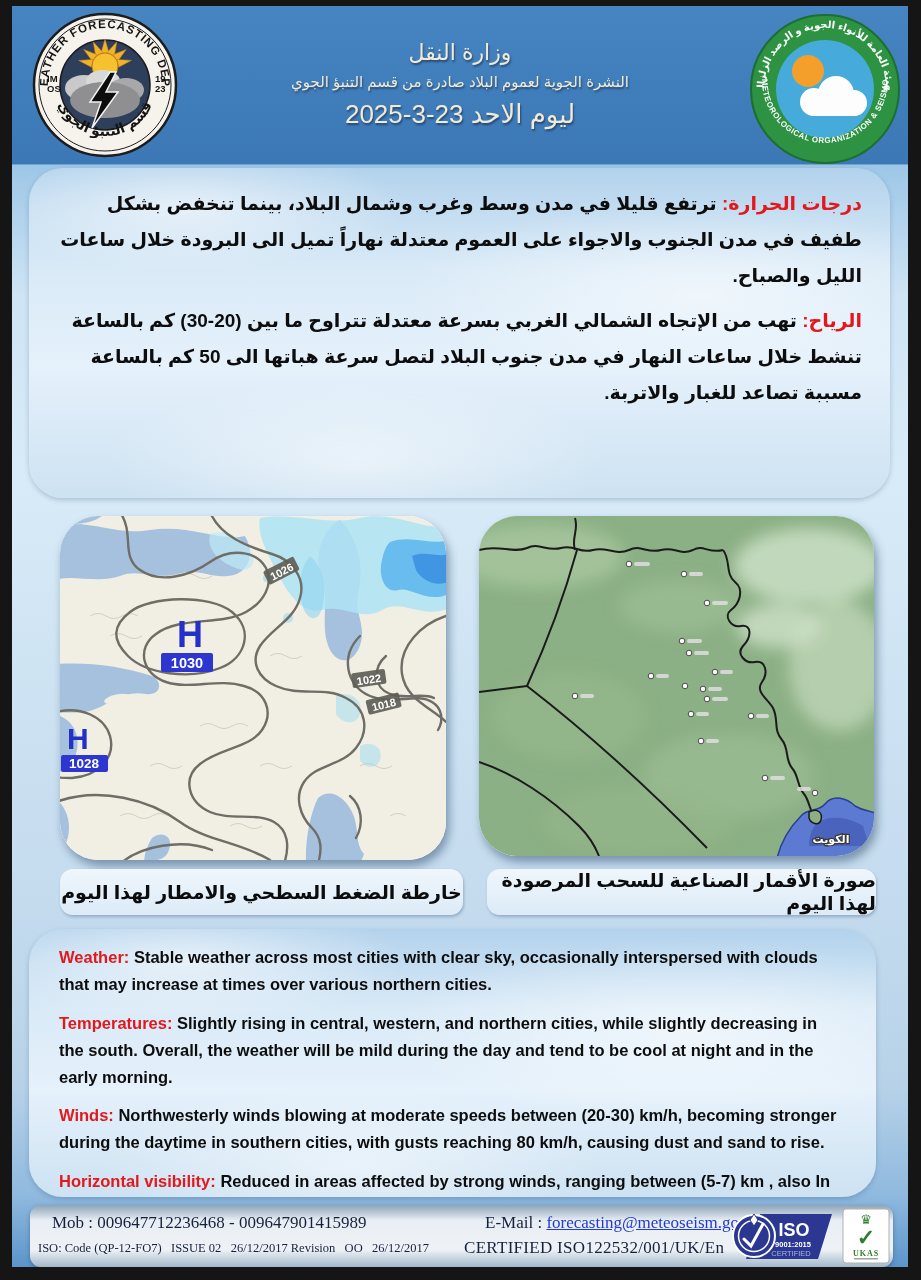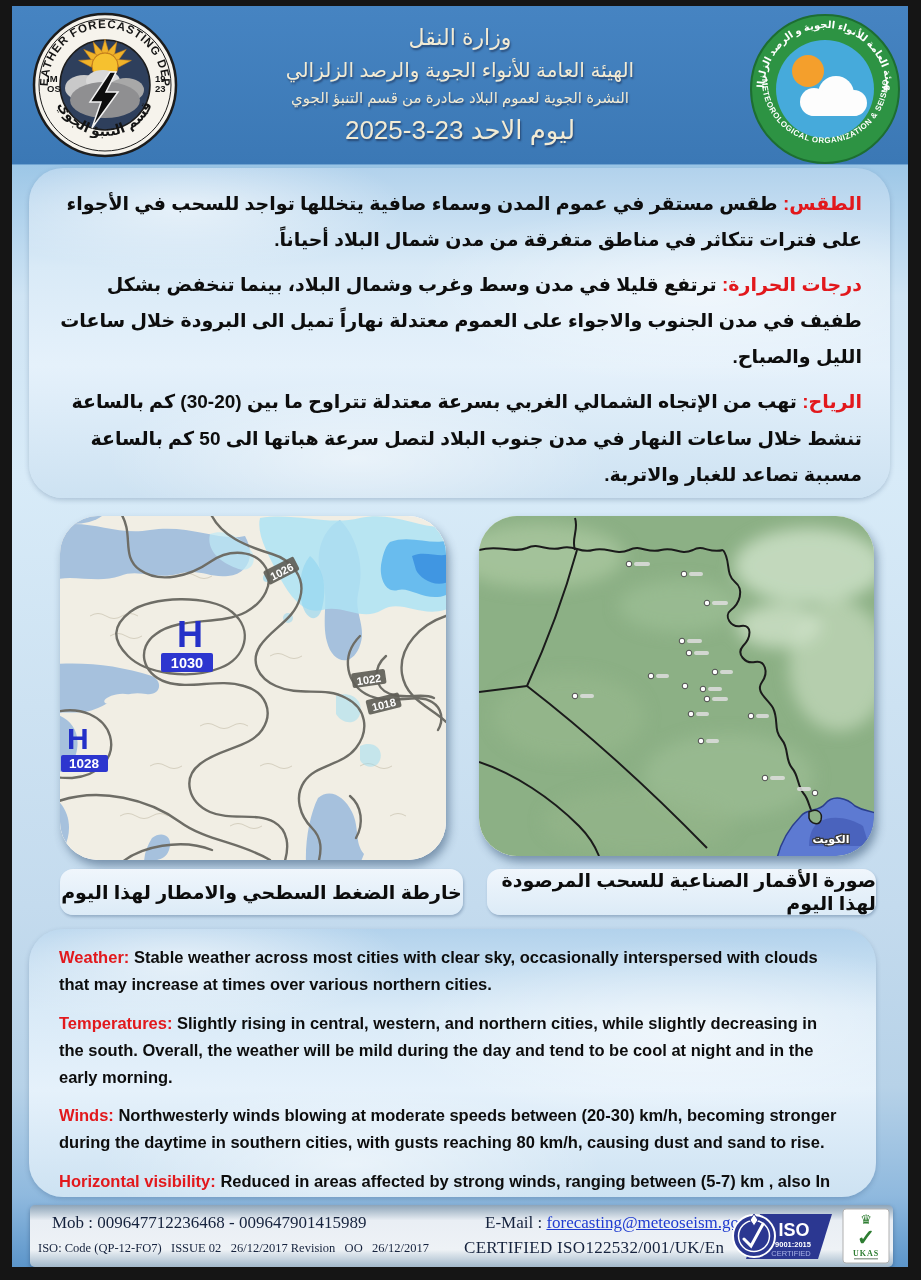--- a/index.html
+++ b/index.html
@@ -37,21 +37,21 @@
   .captions-row{display:flex;margin:9px 16px 0 48px;}
   .caption{box-sizing:border-box;height:46px;border-radius:13px;display:flex;align-items:center;justify-content:center;direction:rtl;
     background:linear-gradient(180deg,#f0f6fc,#dcebf7);box-shadow:1px 2px 3px rgba(40,70,110,.3);
     font-size:19px;font-weight:bold;color:#0c0c0c;}
   .caption-pressure{width:403px;}
   .caption-satellite{width:389px;margin-left:24px;}
   
   .english-panel{margin:14px 32px 0 17px;height:268px;padding:15px 30px;overflow:hidden;}
   .english-panel p{margin:0 0 12px 0;font-size:16.5px;font-weight:bold;line-height:1.63;color:#0d0d0d;text-align:left;}
   
-  .footer{position:relative;box-sizing:border-box;margin:8px 15px 0 18px;height:62px;border-radius:5px;
+  .footer{position:relative;box-sizing:border-box;margin:8px 15px 0 18px;height:62px;border-radius:11px;
     background:linear-gradient(180deg,#8da4b8,#e9eef4 25%,#eef2f6 72%,#a2b8ca);
     box-shadow:0 2px 4px rgba(30,50,80,.4);
     font-family:"Liberation Serif","DejaVu Serif",serif;color:#15223d;}
   .f-mob{position:absolute;left:22px;top:8px;font-size:17px;}
   .f-isoline{position:absolute;left:8px;top:36px;font-size:12.5px;white-space:pre-wrap;}
   .f-email{position:absolute;left:455px;top:8px;font-size:17px;}
   .f-email a{color:#1f3bd0;text-decoration:underline;}
   .f-cert{position:absolute;left:434px;top:33px;font-size:17px;letter-spacing:.3px;}
   .f-iso-badge{position:absolute;left:700px;top:4px;}
   .f-ukas-badge{position:absolute;left:812px;top:3px;}
@@ -99,21 +99,20 @@
           <ellipse cx="71" cy="69" rx="17" ry="11" fill="#d8d8d8"></ellipse>
           <ellipse cx="94" cy="78" rx="18" ry="12" fill="#a8a8a8"></ellipse>
           <ellipse cx="73" cy="88" rx="35" ry="18" fill="#8f8f91"></ellipse>
         </g>
         <path d="M78,60 L58,90 L69,90 L60,116 L86,80 L74,80 L84,60 Z" fill="#0d0d0d" stroke="#f2f2f2" stroke-width="1.5"></path>
       </svg>
     </div>
 
     <div class="titles">
       <div class="t1">وزارة النقل</div>
-      <div class="t2">الهيئة العامة للأنواء الجوية والرصد الزلزالي</div>
       <div class="t3">النشرة الجوية لعموم البلاد صادرة من قسم التنبؤ الجوي</div>
       <div class="t4">ليوم الاحد 23-3-2025</div>
     </div>
 
     <div class="logo-right">
       <svg viewBox="0 0 150 150" width="150" height="150">
         <defs>
           <path id="arcT2" d="M 14,75 A 61,61 0 0 1 136,75"></path>
           <path id="arcB2" d="M 12,66 A 63,63 0 1 0 138,66"></path>
         </defs>
@@ -130,21 +129,20 @@
           <circle cx="86" cy="80" r="18"></circle>
           <circle cx="64" cy="88" r="14"></circle>
           <circle cx="104" cy="89" r="13"></circle>
           <rect x="56" y="86" width="56" height="16" rx="8"></rect>
         </g>
       </svg>
     </div>
   </header>
 
   <section class="panel arabic-panel">
-    <p><span class="lbl">الطقس:</span> <span>طقس مستقر في عموم المدن وسماء صافية يتخللها تواجد للسحب في الأجواء على فترات تتكاثر في مناطق متفرقة من مدن شمال البلاد أحياناً.</span></p>
     <p><span class="lbl">درجات الحرارة:</span> <span>ترتفع قليلا في مدن وسط وغرب وشمال البلاد، بينما تنخفض بشكل طفيف في مدن الجنوب والاجواء على العموم معتدلة نهاراً تميل الى البرودة خلال ساعات الليل والصباح.</span></p>
     <p><span class="lbl">الرياح:</span> <span>تهب من الإتجاه الشمالي الغربي بسرعة معتدلة تتراوح ما بين (20-30) كم بالساعة تنشط خلال ساعات النهار في مدن جنوب البلاد لتصل سرعة هباتها الى 50 كم بالساعة مسببة تصاعد للغبار والاتربة.</span></p>
 
   </section>
 
   <section class="maps-row">
 
     <div class="map-card map-pressure">
       <svg viewBox="0 0 386 344" width="386" height="344">
         <rect width="386" height="344" fill="#f1eee4"></rect>

